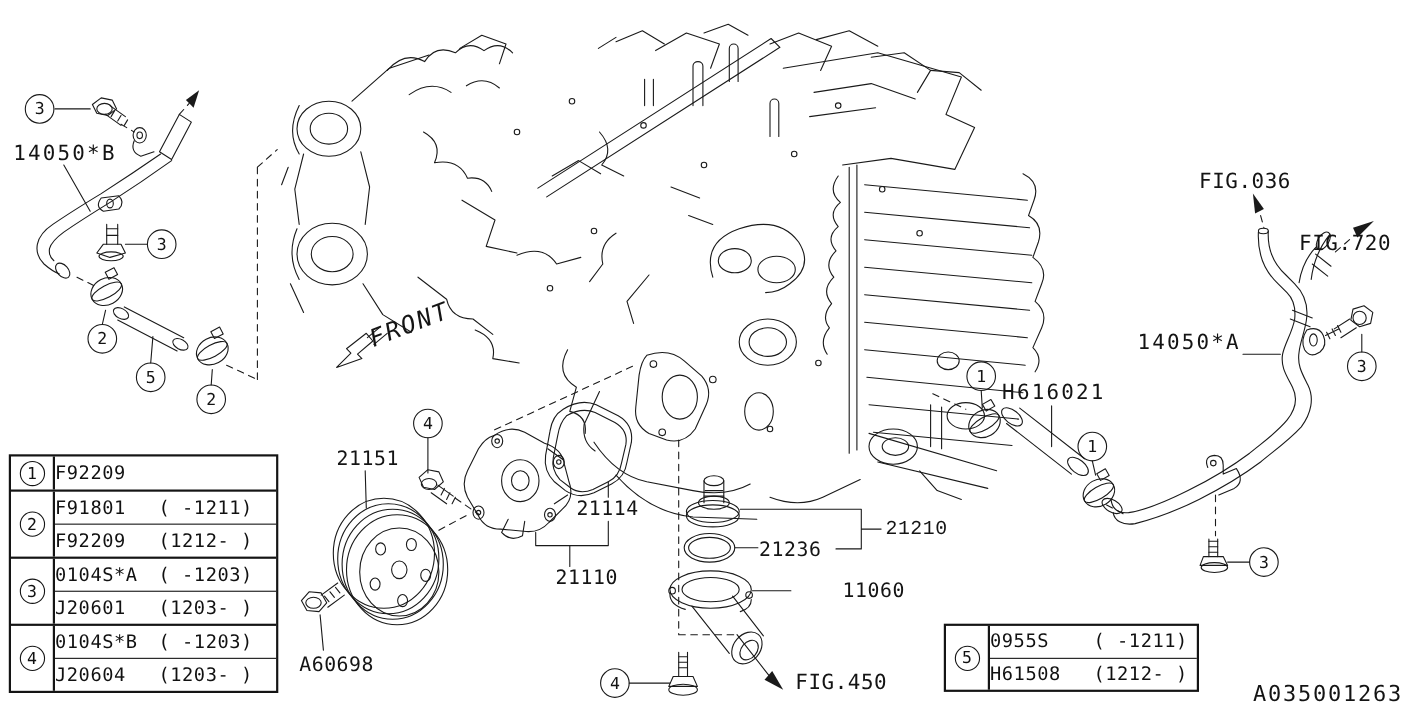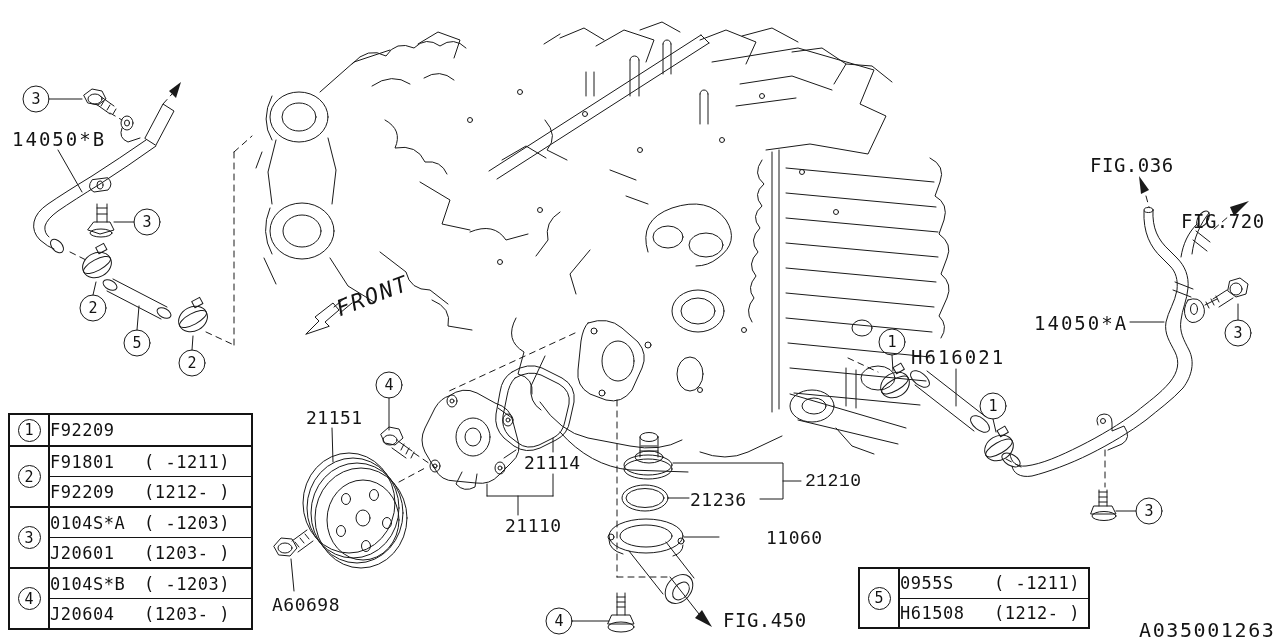--- a/index.html
+++ b/index.html
@@ -326,21 +326,21 @@
 <div class="lbl" style="left:306px;top:407px;">21151</div>
 <div class="lbl" style="left:272px;top:594px;">A60698</div>
 <div class="lbl" style="left:524px;top:452px;">21114</div>
 <div class="lbl" style="left:493px;top:515px;margin-left:12px;">21110</div>
 <div class="lbl" style="left:805px;top:471px;font-family:Liberation Mono, monospace;">21210</div>
 <div class="lbl" style="left:690px;top:489px;">21236</div>
 <div class="lbl" style="left:720px;top:527px;margin-left:46px;">11060</div>
 <div class="lbl fig" style="left:723px;top:609px;">FIG.450</div>
 <div class="lbl fig" style="left:1090px;top:154px;">FIG.036</div>
 <div class="lbl fig" style="left:1181px;top:178px;margin-top:32px;">FIG.720</div>
-<div class="lbl big" style="left:1034px;top:312px;">14050*A</div>
+<div class="lbl big" style="left:1034px;top:300px;">14050*A</div>
 <div class="lbl big" style="left:911px;top:346px;">H616021</div>
 <div class="lbl docid" style="left:1139px;top:618px;">A035001263</div>
 
 <div class="tbl" style="left:8px;top:413px;width:245px;height:217px;">
   <div class="tgroup" style="height:31px;">
     <div class="tbadge">
           <span class="circ">1</span>
         </div>
     <div class="trows">
       <div class="trow"><span class="tcode">F92209</span><span></span></div>

